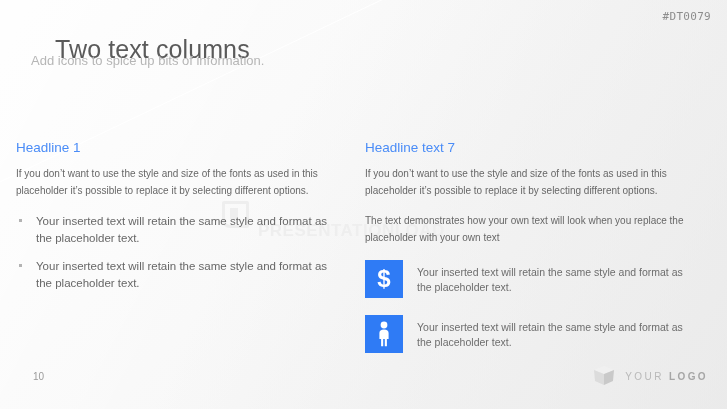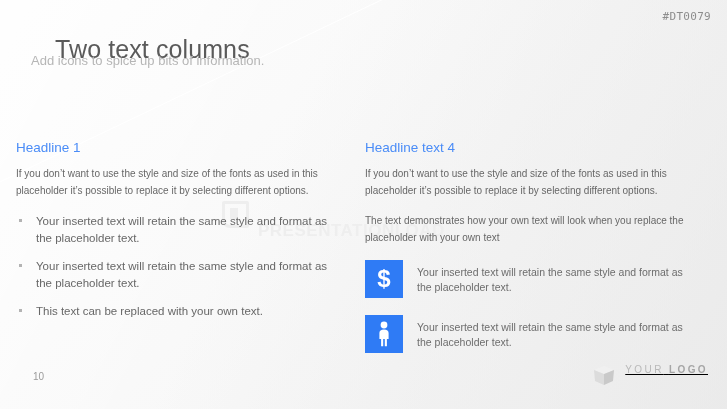--- a/index.html
+++ b/index.html
@@ -183,22 +183,22 @@
     left: 64px;
     bottom: 27px;
     font-size: 10px;
     color: #9b9b9b;
   }
   .logo-wrap {
     position: absolute;
     right: 19px;
     bottom: 21px;
     display: flex;
+    align-items: center;
     gap: 9px;
-    text-decoration: underline;
   }
   .logo-text {
     font-size: 10px;
     letter-spacing: 2.4px;
     color: #b9b9b9;
   }
   .logo-text b { color: #a6a6a6; font-weight: bold; }
 </style>
 </head>
 <body>
@@ -222,29 +222,25 @@
     <p class="para">If you don’t want to use the style and size of the fonts as used in this placeholder it’s possible to replace it by selecting different options.</p>
     <ul class="bullets">
       <li>
         <span class="bullet-dot"></span>
         <span>Your inserted text will retain the same style and format as the placeholder text.</span>
       </li>
       <li>
         <span class="bullet-dot"></span>
         <span>Your inserted text will retain the same style and format as the placeholder text.</span>
       </li>
-      <li>
-        <span class="bullet-dot"></span>
-        <span>This text can be replaced with your own text.</span>
-      </li>
     </ul>
   </div>
 
   <div class="col col-right">
-    <div class="headline">Headline text 4</div>
+    <div class="headline">Headline text 7</div>
     <p class="para">If you don’t want to use the style and size of the fonts as used in this placeholder it’s possible to replace it by selecting different options.</p>
     <p class="para">The text demonstrates how your own text will look when you replace the placeholder with your own text</p>
 
     <div class="icon-rows">
 
       <div class="icon-row">
         <div class="icon-tile">
           <svg width="22" height="26" viewBox="0 0 22 26" aria-hidden="true">
             <text x="11" y="21" text-anchor="middle" font-family="Liberation Sans, sans-serif" font-size="24" font-weight="bold" fill="#ffffff">$</text>
           </svg>

